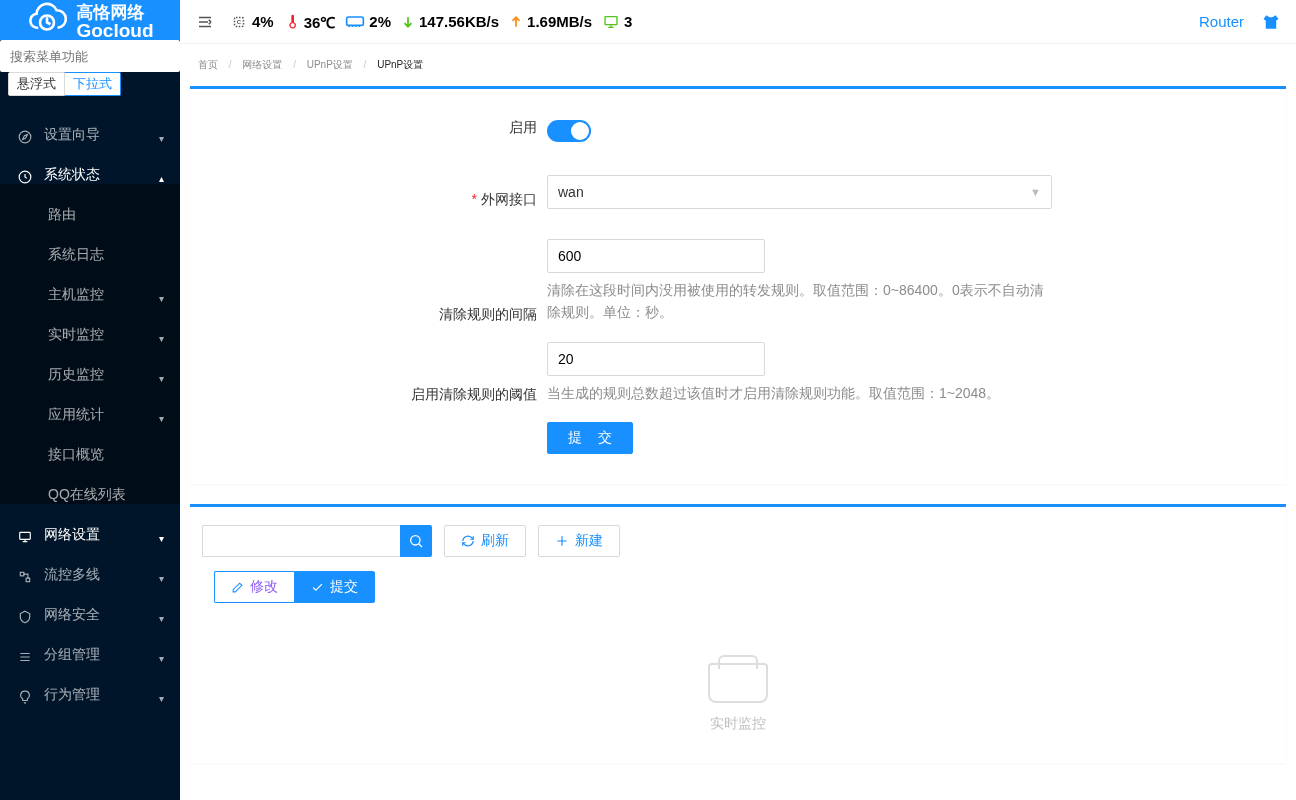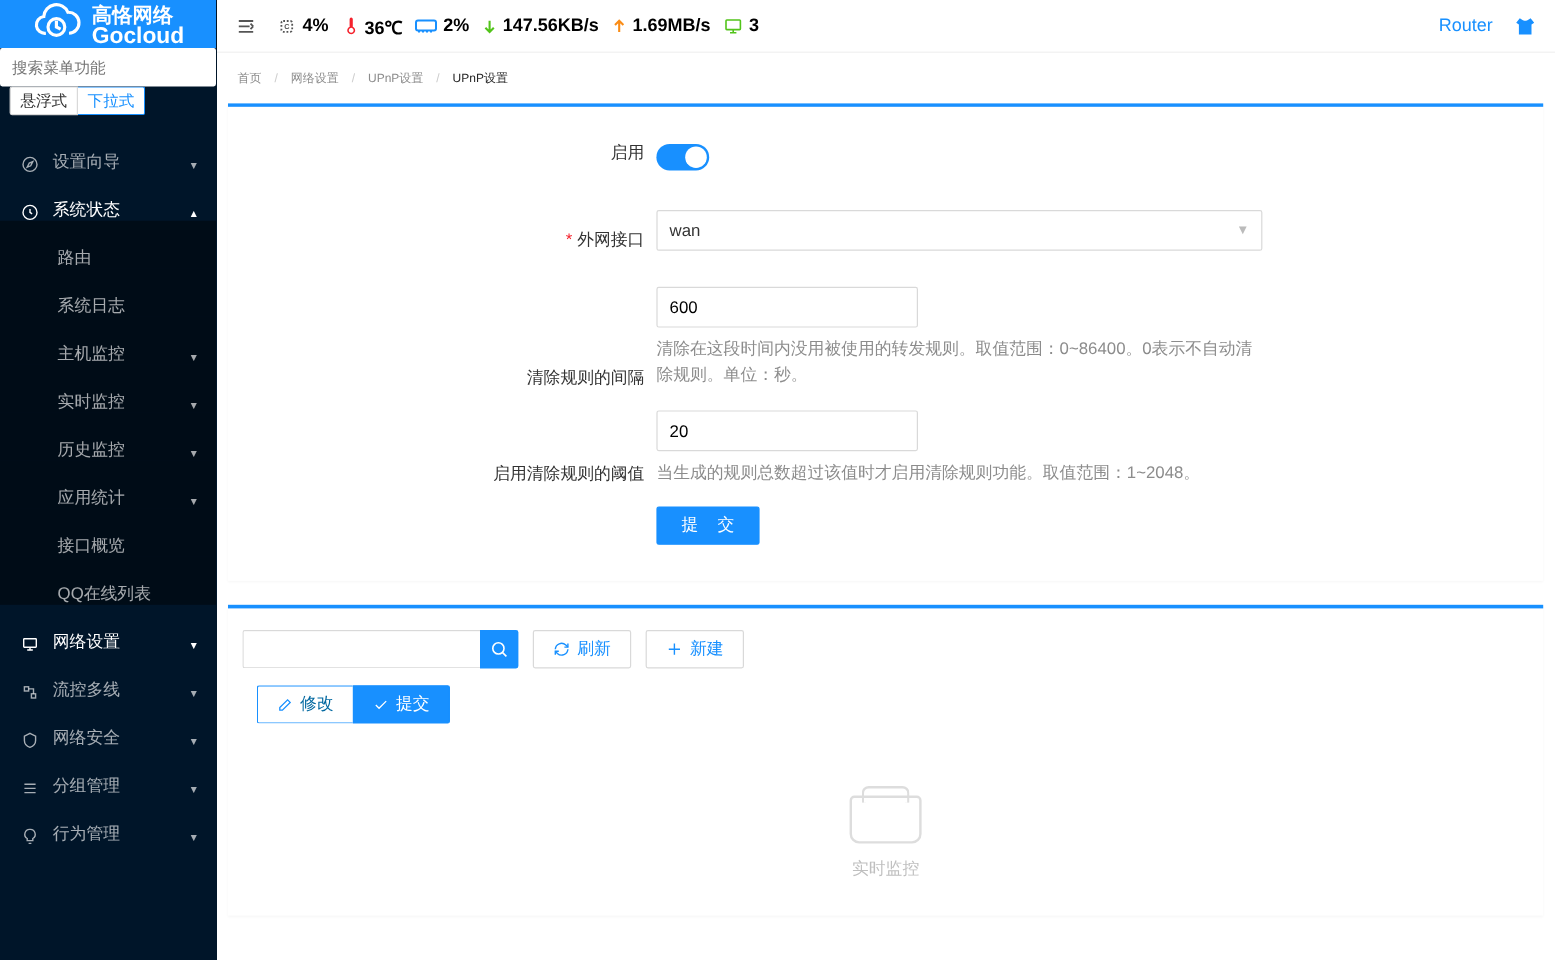--- a/index.html
+++ b/index.html
@@ -59,21 +59,21 @@
 .sel, .inp { border: 1px solid #d9d9d9; border-radius: 2px; height: 34px; padding: 0 10px; display: flex; align-items: center; color: #333; cursor: pointer; position: relative; }
 .sel { width: 505px; }
 .sel .caret { margin-left: auto; color: #bbb; font-size: 11px; }
 .inp { width: 218px; }
 .inp input { border: none; outline: none; width: 100%; font-size: 14px; background: transparent; }
 
 
 .btn { display: inline-flex; align-items: center; justify-content: center; height: 32px; padding: 12px 16px; border: 1px solid #d9d9d9; border-radius: 2px; background: #fff; cursor: pointer; font-size: 14px; gap: 6px; }
 .btn.primary { background: #1890ff; border-color: #1890ff; color: #fff; }
 .btn.ghost { color: #1890ff; border-color: #d9d9d9; }
-.btn.blueborder { color: #0369a1; border-color: #1890ff; }
+.btn.blueborder { color: #8b5cf6; border-color: #1890ff; }
 .submit-row .btn { letter-spacing: 6px; padding: 0 14px 0 20px; }
 
 
 .toolbar { display: flex; gap: 0; margin-bottom: 12px; }
 .toolbar .searchgroup { display: flex; }
 .toolbar .searchgroup input { border: 1px solid #d9d9d9; border-right: none; height: 32px; width: 198px; padding: 0 10px; outline: none; border-radius: 2px 0 0 2px; }
 .toolbar .searchgroup .sbtn { width: 32px; height: 32px; background: #1890ff; color: #fff; display: flex; align-items: center; justify-content: center; cursor: pointer; border-radius: 0 2px 2px 0; }
 .toolbar .btn { margin-left: 12px; }
 .toolbar2 { display: flex; margin-left: 12px; margin-top: 14px; }
 .toolbar2 .group { display: flex; }

